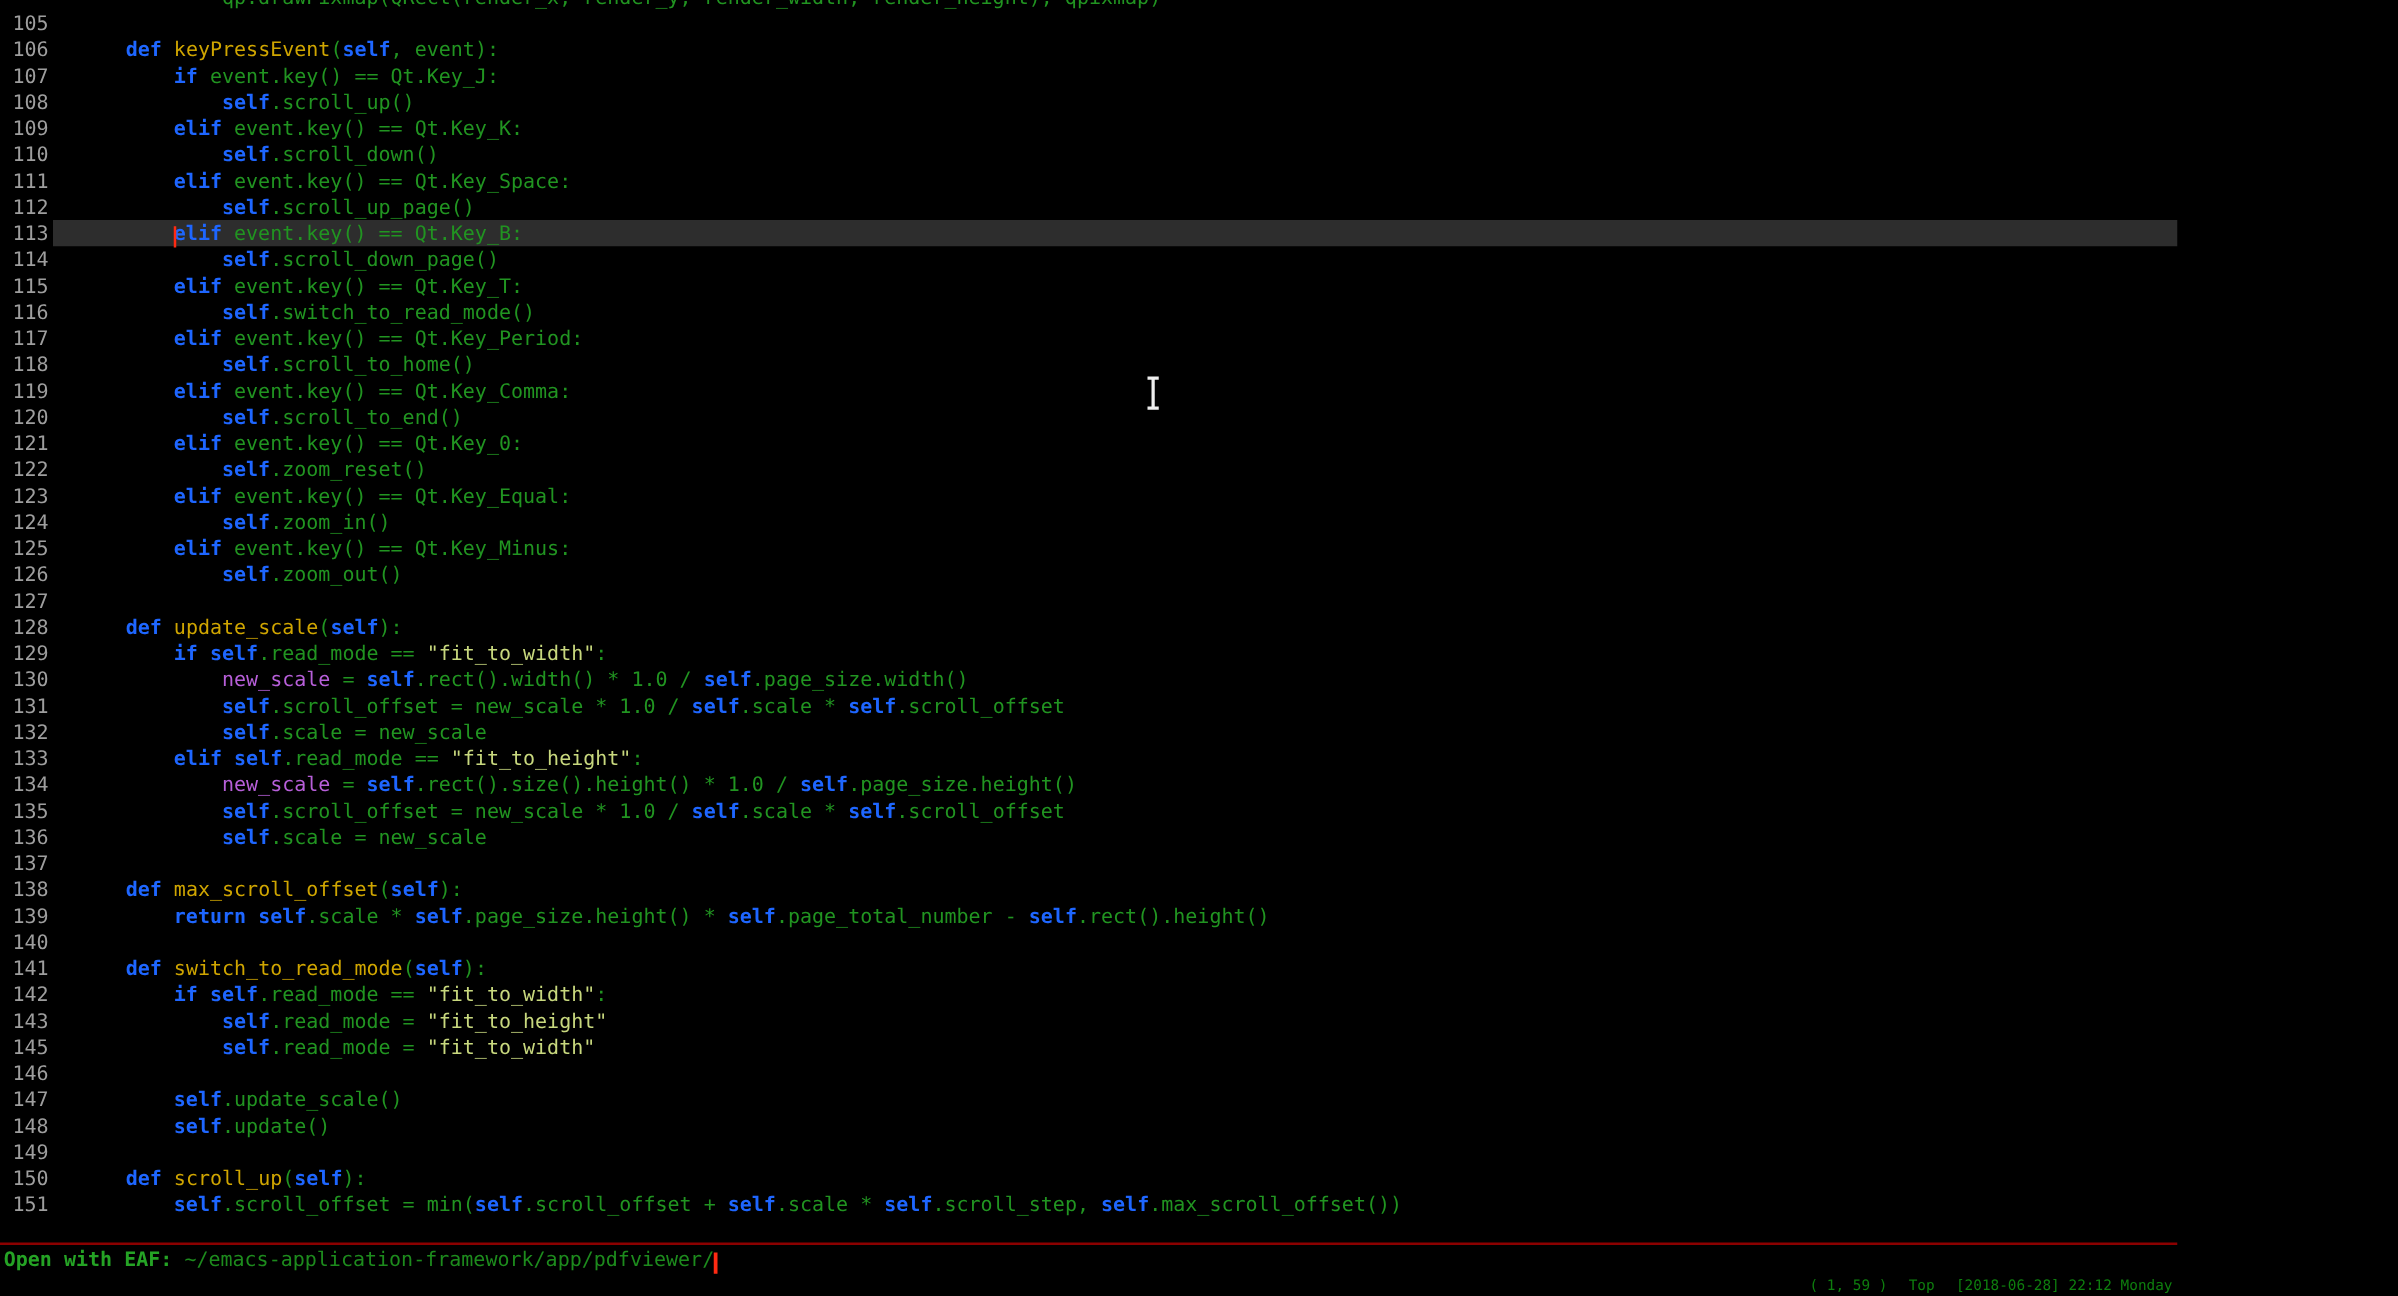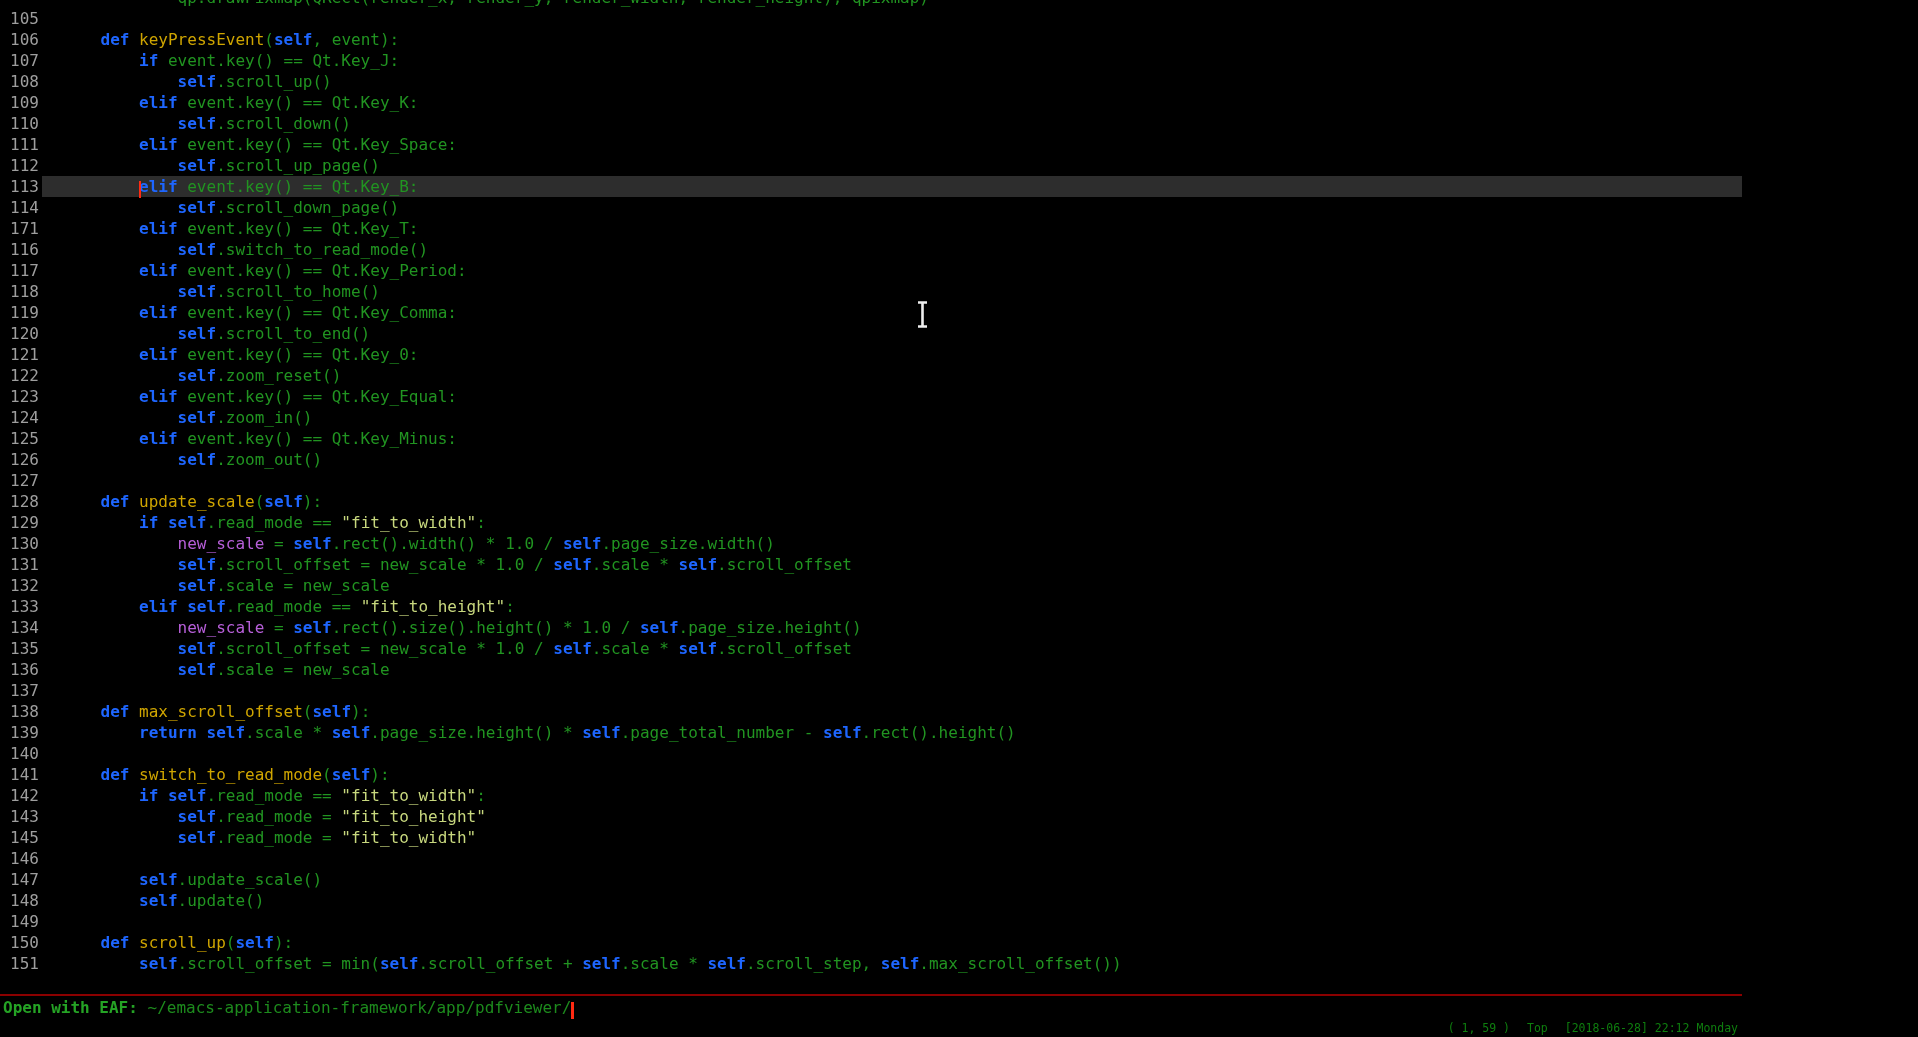--- a/index.html
+++ b/index.html
@@ -119,21 +119,21 @@
       <div class="line"><span class="ln">105</span><span class="code"></span></div>
       <div class="line"><span class="ln">106</span><span class="code"><span class="g">    </span><span class="k">def</span><span class="g"> </span><span class="f">keyPressEvent</span><span class="g">(</span><span class="k">self</span><span class="g">, event):</span></span></div>
       <div class="line"><span class="ln">107</span><span class="code"><span class="g">        </span><span class="k">if</span><span class="g"> event.key() == Qt.Key_J:</span></span></div>
       <div class="line"><span class="ln">108</span><span class="code"><span class="g">            </span><span class="k">self</span><span class="g">.scroll_up()</span></span></div>
       <div class="line"><span class="ln">109</span><span class="code"><span class="g">        </span><span class="k">elif</span><span class="g"> event.key() == Qt.Key_K:</span></span></div>
       <div class="line"><span class="ln">110</span><span class="code"><span class="g">            </span><span class="k">self</span><span class="g">.scroll_down()</span></span></div>
       <div class="line"><span class="ln">111</span><span class="code"><span class="g">        </span><span class="k">elif</span><span class="g"> event.key() == Qt.Key_Space:</span></span></div>
       <div class="line"><span class="ln">112</span><span class="code"><span class="g">            </span><span class="k">self</span><span class="g">.scroll_up_page()</span></span></div>
       <div class="line hl"><span class="ln">113</span><span class="code"><span class="g">        </span><span class="cursor"></span><span class="k">elif</span><span class="g"> event.key() == Qt.Key_B:</span></span></div>
       <div class="line"><span class="ln">114</span><span class="code"><span class="g">            </span><span class="k">self</span><span class="g">.scroll_down_page()</span></span></div>
-      <div class="line"><span class="ln">171</span><span class="code"><span class="g">        </span><span class="k">elif</span><span class="g"> event.key() == Qt.Key_T:</span></span></div>
+      <div class="line"><span class="ln">115</span><span class="code"><span class="g">        </span><span class="k">elif</span><span class="g"> event.key() == Qt.Key_T:</span></span></div>
       <div class="line"><span class="ln">116</span><span class="code"><span class="g">            </span><span class="k">self</span><span class="g">.switch_to_read_mode()</span></span></div>
       <div class="line"><span class="ln">117</span><span class="code"><span class="g">        </span><span class="k">elif</span><span class="g"> event.key() == Qt.Key_Period:</span></span></div>
       <div class="line"><span class="ln">118</span><span class="code"><span class="g">            </span><span class="k">self</span><span class="g">.scroll_to_home()</span></span></div>
       <div class="line"><span class="ln">119</span><span class="code"><span class="g">        </span><span class="k">elif</span><span class="g"> event.key() == Qt.Key_Comma:</span></span></div>
       <div class="line"><span class="ln">120</span><span class="code"><span class="g">            </span><span class="k">self</span><span class="g">.scroll_to_end()</span></span></div>
       <div class="line"><span class="ln">121</span><span class="code"><span class="g">        </span><span class="k">elif</span><span class="g"> event.key() == Qt.Key_0:</span></span></div>
       <div class="line"><span class="ln">122</span><span class="code"><span class="g">            </span><span class="k">self</span><span class="g">.zoom_reset()</span></span></div>
       <div class="line"><span class="ln">123</span><span class="code"><span class="g">        </span><span class="k">elif</span><span class="g"> event.key() == Qt.Key_Equal:</span></span></div>
       <div class="line"><span class="ln">124</span><span class="code"><span class="g">            </span><span class="k">self</span><span class="g">.zoom_in()</span></span></div>
       <div class="line"><span class="ln">125</span><span class="code"><span class="g">        </span><span class="k">elif</span><span class="g"> event.key() == Qt.Key_Minus:</span></span></div>

